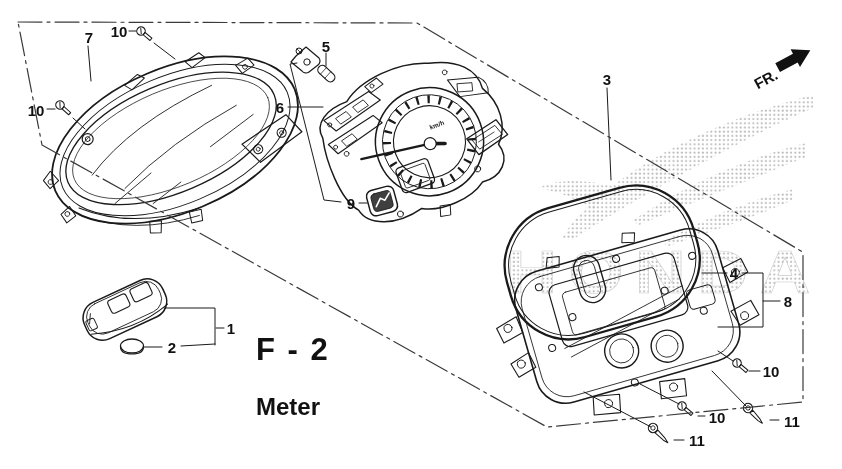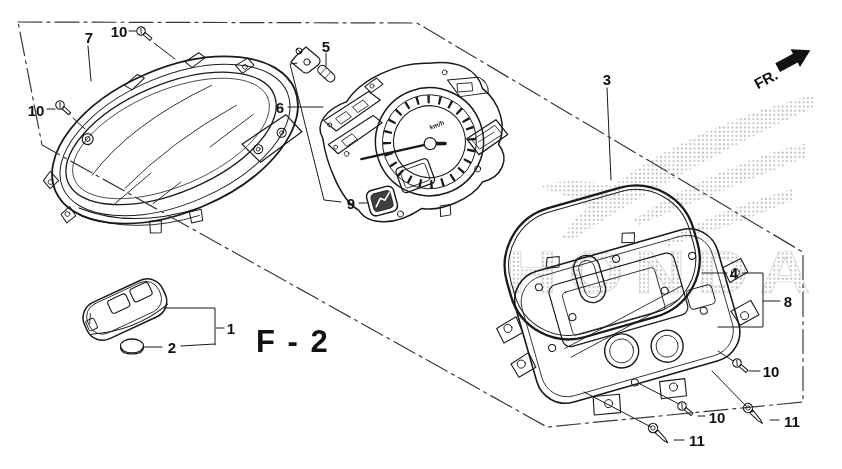--- a/index.html
+++ b/index.html
@@ -15,21 +15,21 @@
     position:absolute;
     transform:translate(-50%,-50%);
     font-weight:bold;
     font-size:15px;
     color:#111;
     line-height:1;
     letter-spacing:0;
     user-select:none;
   }
   #fig-code{
-    position:absolute;left:256px;top:324px;
+    position:absolute;left:256px;top:332px;
     font-size:31px;font-weight:bold;color:#111;letter-spacing:2px;
   }
   #fig-title-th{
     position:absolute;left:257px;top:369px;
     font-size:17px;font-weight:bold;color:#111;
   }
   #fig-title-en{
     position:absolute;left:256px;top:393px;
     font-size:24px;font-weight:bold;color:#111;
   }
@@ -318,14 +318,15 @@
   <div class="callout" style="left:734px;top:273px">4</div>
   <div class="callout" style="left:788px;top:301px">8</div>
   <div class="callout" style="left:771px;top:371px">10</div>
   <div class="callout" style="left:717px;top:417px">10</div>
   <div class="callout" style="left:697px;top:440px">11</div>
   <div class="callout" style="left:792px;top:421px">11</div>
   <div class="callout" style="left:231px;top:328px">1</div>
   <div class="callout" style="left:172px;top:347px">2</div>
 
   <div id="fig-code">F - 2</div>
+  <div id="fig-title-en">Meter</div>
 
 </div>
 
 </body></html>

